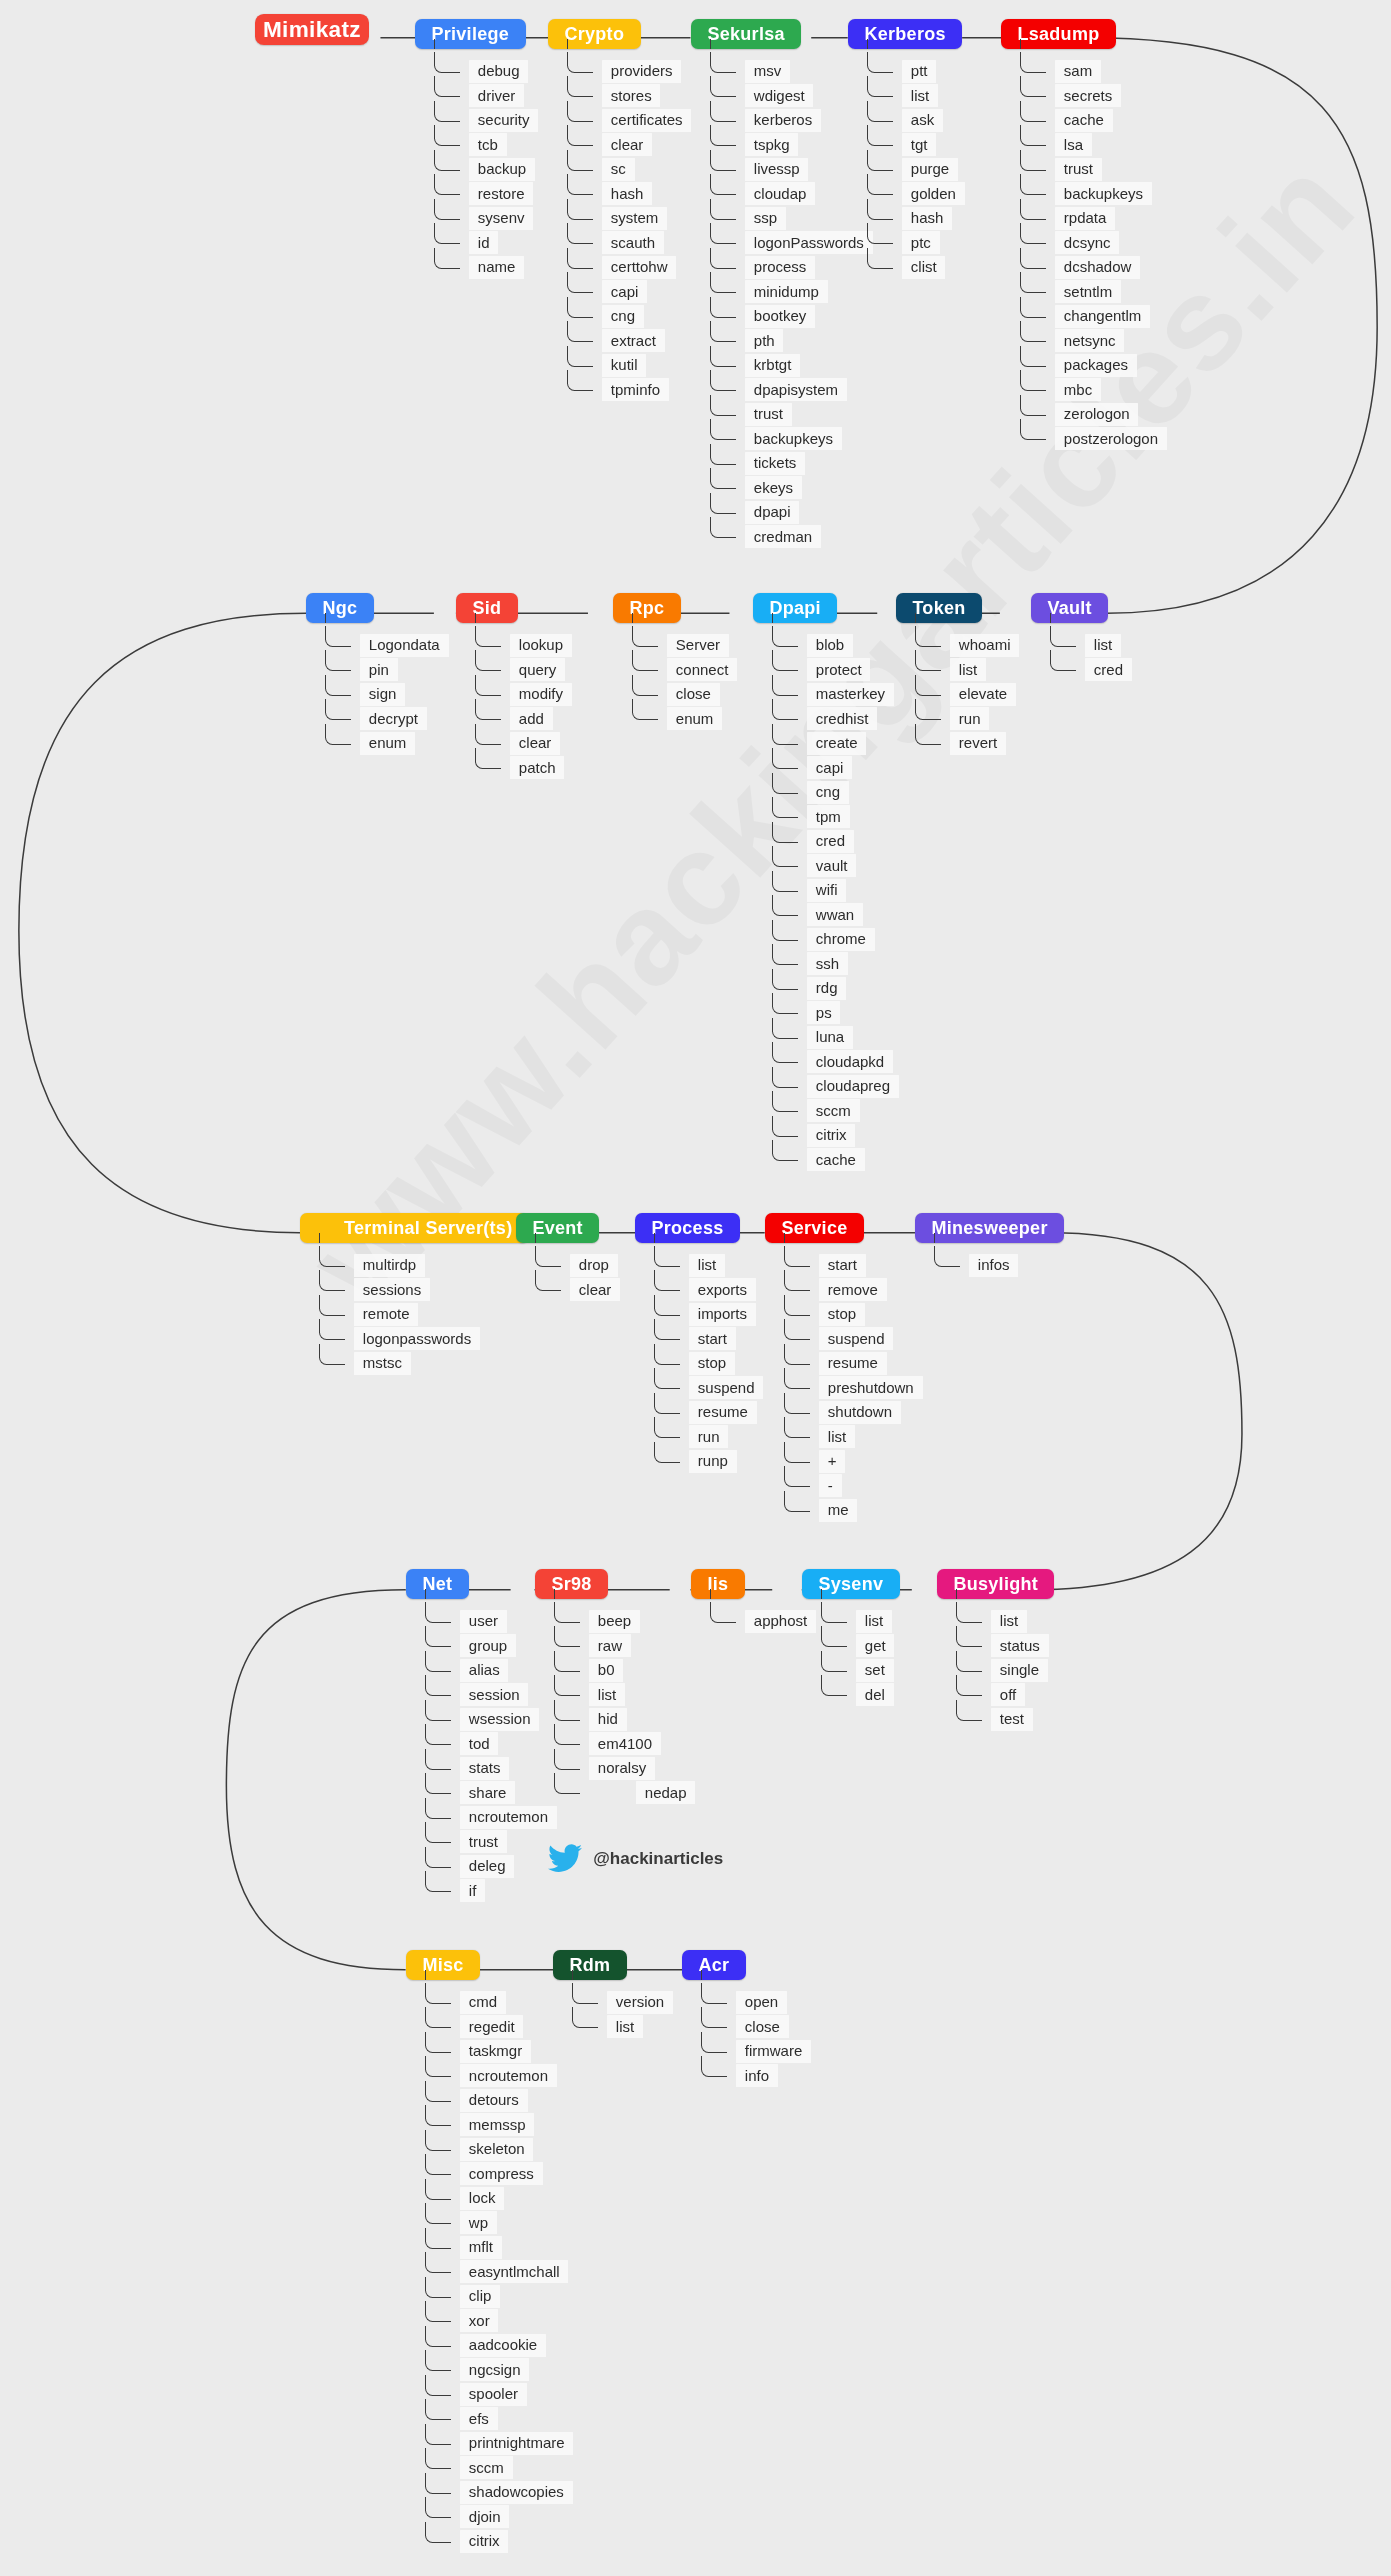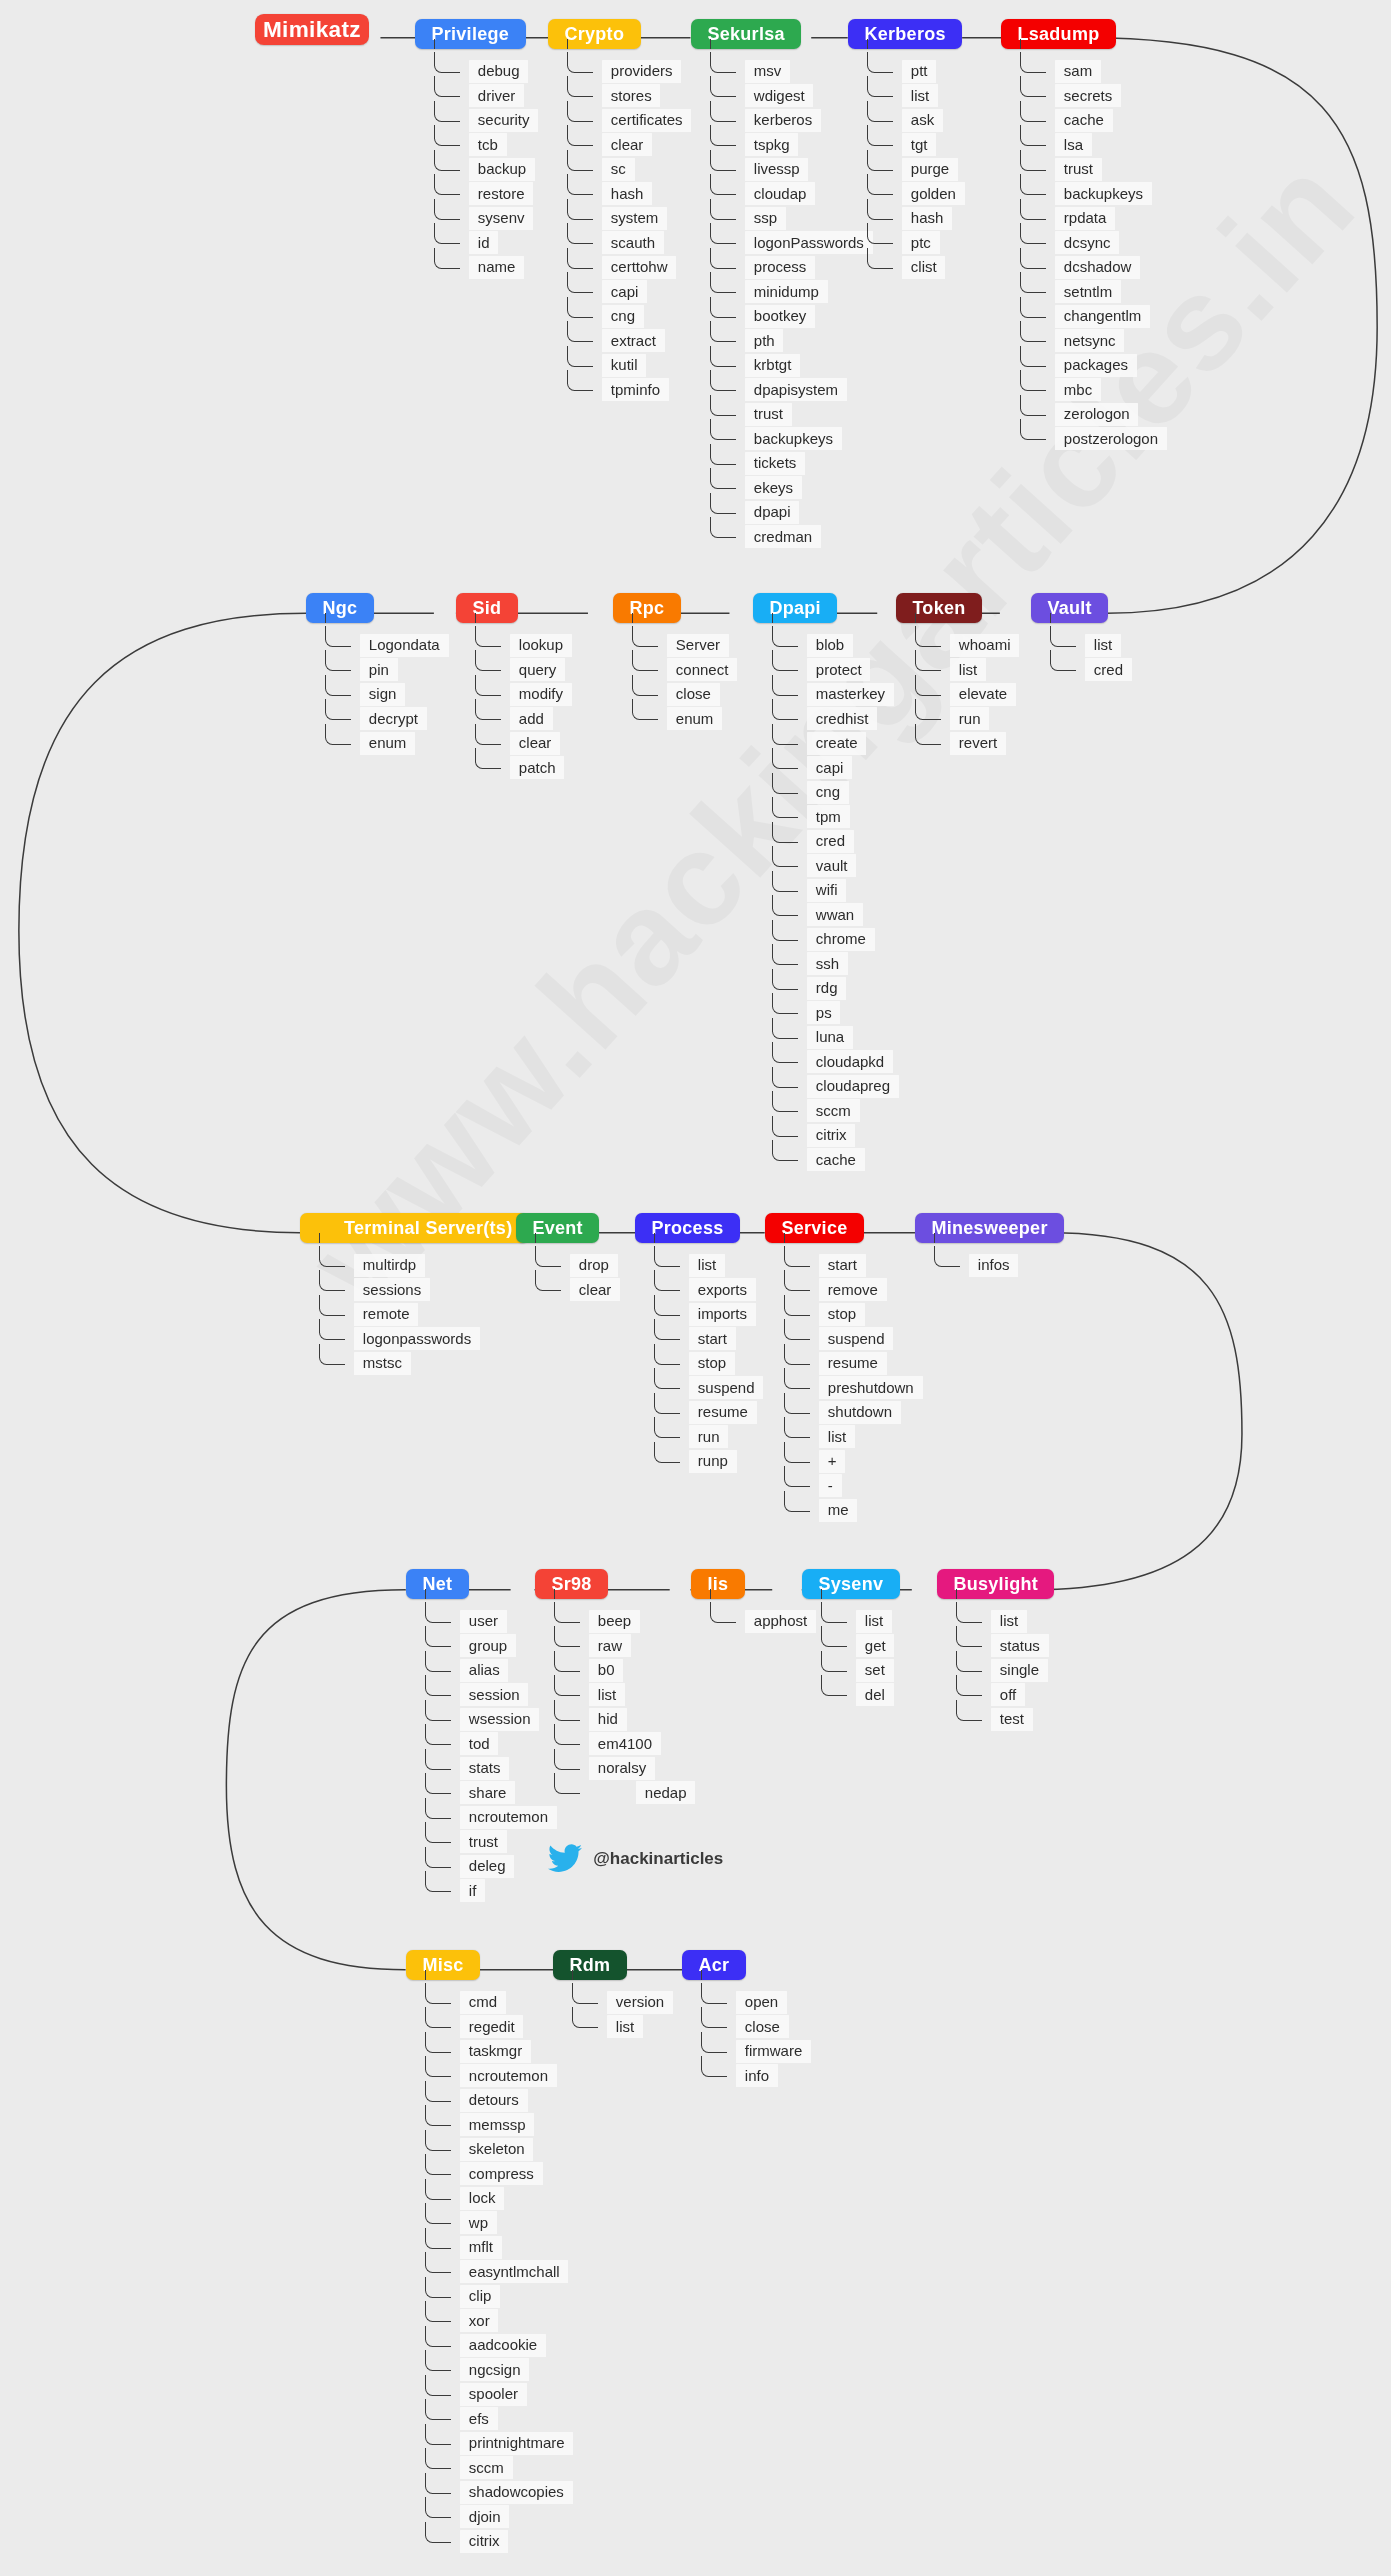--- a/index.html
+++ b/index.html
@@ -508,21 +508,21 @@
           <div class="child">
             <span class="label">sccm</span>
           </div>
           <div class="child">
             <span class="label">citrix</span>
           </div>
           <div class="child">
             <span class="label">cache</span>
           </div>
         </div></div>
-      <div class="branch" style="left: 896px; top: 593px;"><div class="node" style="background: #7f1d1d;">Token</div><div class="children">
+      <div class="branch" style="left: 896px; top: 593px;"><div class="node" style="background: #0c4a6e;">Token</div><div class="children">
           <div class="child">
             <span class="label">whoami</span>
           </div>
           <div class="child">
             <span class="label">list</span>
           </div>
           <div class="child">
             <span class="label">elevate</span>
           </div>
           <div class="child">

